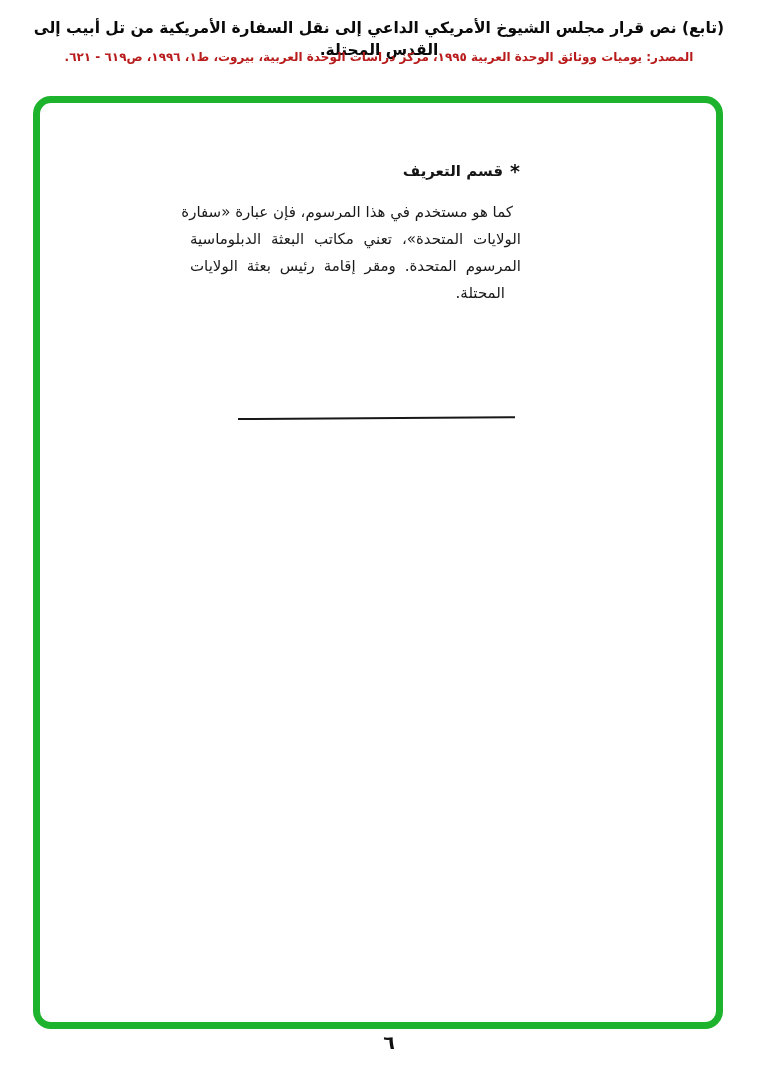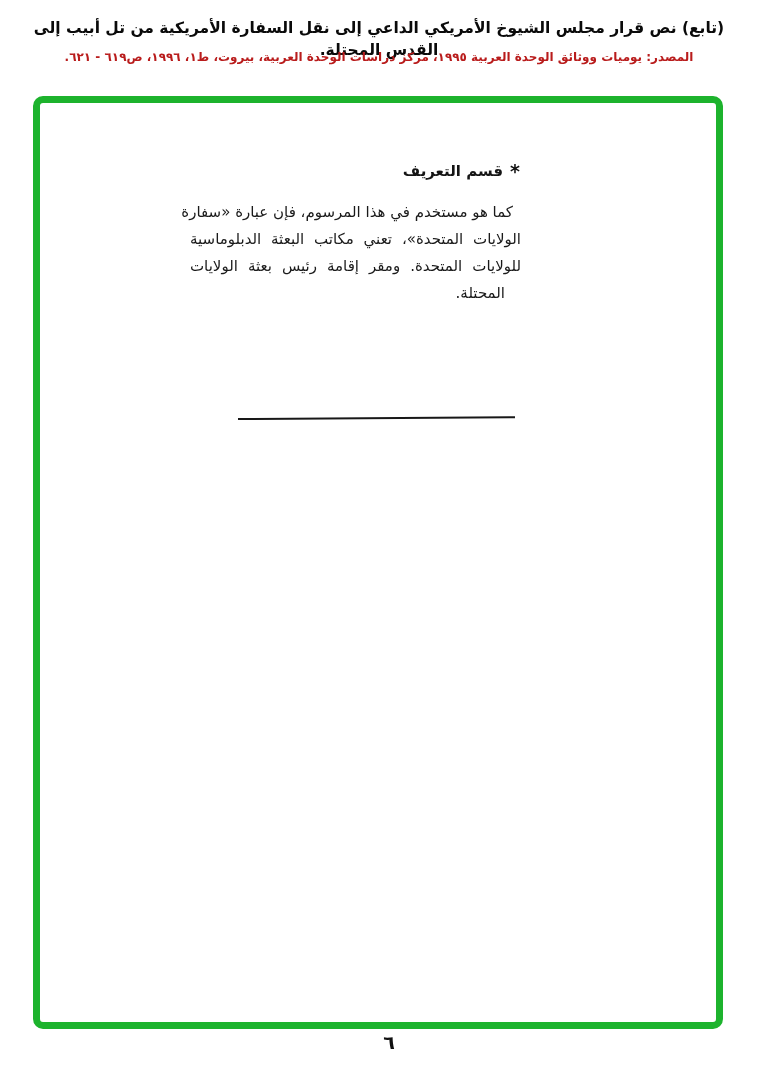--- a/index.html
+++ b/index.html
@@ -22,21 +22,21 @@
     position: absolute; top: 49px; left: 40px; right: 40px;
     text-align: center; font-weight: 700; font-size: 12px;
     color: #b91c1c; line-height: 1.4;
   }
 
   
   .frame {
     position: absolute; left: 33px; top: 96px;
     width: 690px; height: 933px;
     border-style: solid; border-width: 7px;
-    border-radius: 10px;
+    border-radius: 18px;
     background: #ffffff;
   }
   .frame-inner { position: absolute; inset: 0; }
 
   
   .sec-head {
     position: absolute; top: 55px; left: 196px; width: 284px;
     text-align: left; 
     direction: rtl; text-align: right;
     font-weight: 700; font-size: 15px; color: #151515;
@@ -88,21 +88,21 @@
   <div class="frame" style="border-color: rgb(29, 179, 45);">
     <div class="frame-inner">
 
       <div class="sec-head">
         <span class="sec-star">*</span><span>قسم التعريف</span>
       </div>
 
       <div class="para">
         <div class="pline first">كما هو مستخدم في هذا المرسوم، فإن عبارة «سفارة</div>
         <div class="pline just">الولايات المتحدة»، تعني مكاتب البعثة الدبلوماسية</div>
-        <div class="pline just">للولايات المتحدة. ومقر إقامة رئيس بعثة الولايات</div>
+        <div class="pline just">المرسوم المتحدة. ومقر إقامة رئيس بعثة الولايات</div>
         <div class="pline last">المحتلة.</div>
       </div>
 
       <div class="rule"></div>
 
     </div>
   </div>
 
   <div class="page-num">٦</div>
 

